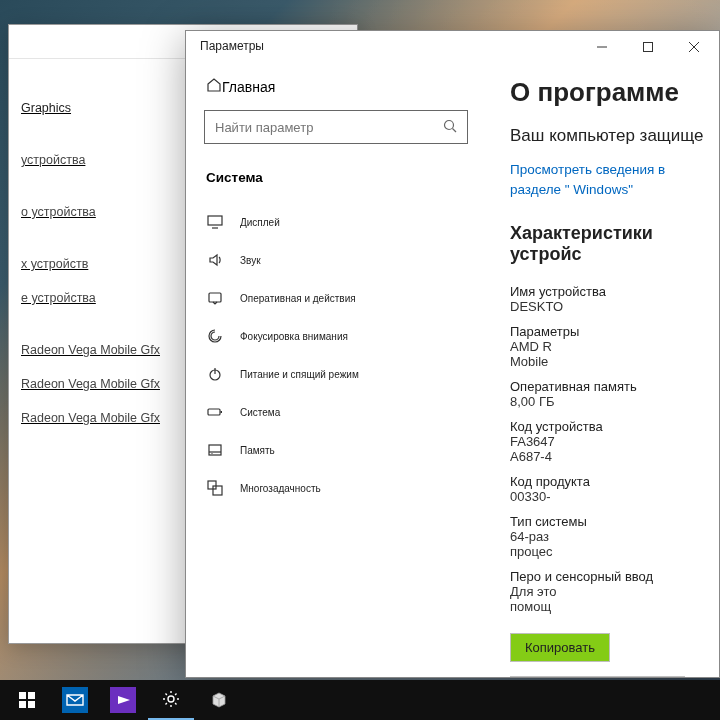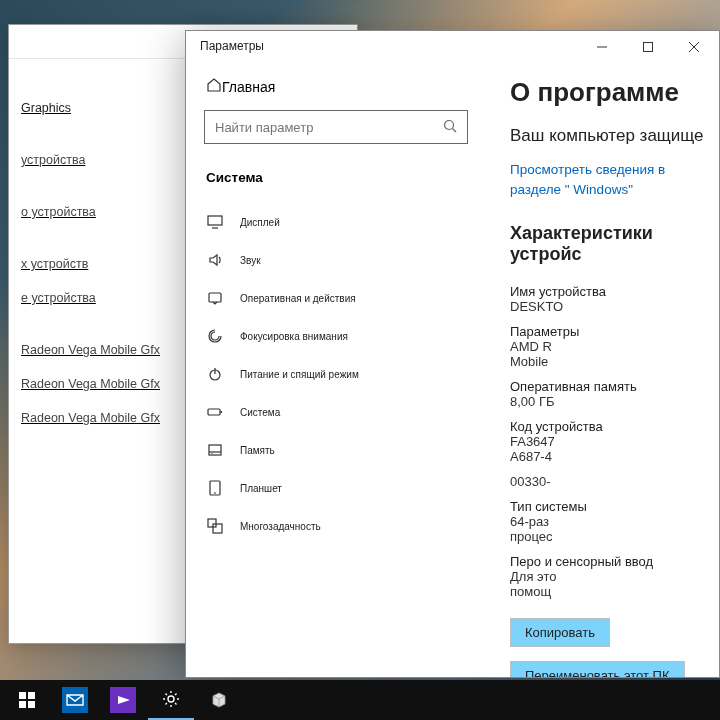--- a/index.html
+++ b/index.html
@@ -32,21 +32,21 @@
 .navitem .ico { width:18px; display:flex; justify-content:center; color:#333; }
 
 .content { flex:1; padding:8px 0 0 24px; overflow:hidden; color:#222; }
 .h1 { font-size:26px; font-weight:600; margin:6px 0 18px 0; }
 .h2 { font-size:17px; font-weight:400; margin:0 0 14px 0; }
 .link { color:#0067c0; font-size:13.5px; cursor:pointer; line-height:1.5; display:block; margin-bottom:22px; }
 .h3 { font-size:18px; font-weight:600; margin:4px 0 14px 0; }
 .spec { display:flex; font-size:13px; padding:5px 0;flex-direction:column; }
 .spec .k { width:160px; color:#222; }
 .spec .v { color:#333; }
-.btn { display:inline-block; background:#7dd3fc; border:1px solid #bfbfbf; padding:6px 14px; font-size:13px; margin-top:14px; margin-right:10px; cursor:pointer; }
+.btn { display:inline-block; background:#84cc16; border:1px solid #bfbfbf; padding:6px 14px; font-size:13px; margin-top:14px; margin-right:10px; cursor:pointer; }
 
 
 .taskbar { position:absolute; left:0; right:0; bottom:0; height:40px; background:#101010; display:flex; align-items:center; padding:0 4px; gap:2px; }
 .tb { width:46px; height:40px; display:flex; align-items:center; justify-content:center; cursor:pointer; }
 .tb svg { display:block; }
 .tb.active { border-bottom:2px solid #76b9ed; }
 
 svg { overflow:visible; }
 </style>
 </head>
@@ -180,29 +180,20 @@
                   <rect x="2" y="3" width="12" height="10" stroke="#333" stroke-width="1.2" fill="none"></rect>
                   <line x1="2" y1="10" x2="14" y2="10" stroke="#333" stroke-width="1.2" fill="none"></line>
                   <circle cx="5" cy="11.5" r="0.6" fill="#333"></circle>
                 </svg>
               </span>
               <span>Память</span>
             </div>
             <div class="navitem">
               <span class="ico">
                 <svg width="16" height="16" viewBox="0 0 16 16">
-                  <rect x="3" y="1" width="10" height="14" rx="1" stroke="#333" stroke-width="1.2" fill="none"></rect>
-                  <line x1="7" y1="13" x2="9" y2="13" stroke="#333" stroke-width="1.2" fill="none"></line>
-                </svg>
-              </span>
-              <span>Планшет</span>
-            </div>
-            <div class="navitem">
-              <span class="ico">
-                <svg width="16" height="16" viewBox="0 0 16 16">
                   <rect x="1" y="1" width="8" height="8" stroke="#333" stroke-width="1.2" fill="none"></rect>
                   <rect x="6" y="6" width="9" height="9" stroke="#333" stroke-width="1.2" fill="none"></rect>
                 </svg>
               </span>
               <span>Многозадачность</span>
             </div>
           </div>
       </div>
 
       <div class="content">
@@ -222,20 +213,21 @@
             </div>
             <div class="spec">
               <div class="k">Оперативная память</div>
               <div class="v">8,00 ГБ</div>
             </div>
             <div class="spec">
               <div class="k">Код устройства</div>
               <div class="v">FA3647<br>A687-4</div>
             </div>
             <div class="spec">
+              <div class="k">Код продукта</div>
               <div class="v">00330-</div>
             </div>
             <div class="spec">
               <div class="k">Тип системы</div>
               <div class="v">64-раз<br>процес</div>
             </div>
             <div class="spec">
               <div class="k">Перо и сенсорный ввод</div>
               <div class="v">Для это<br>помощ</div>
             </div>

